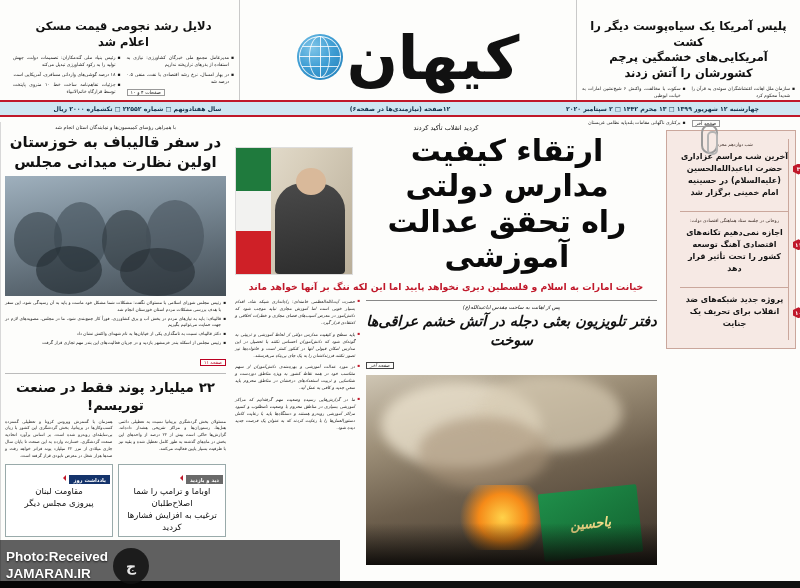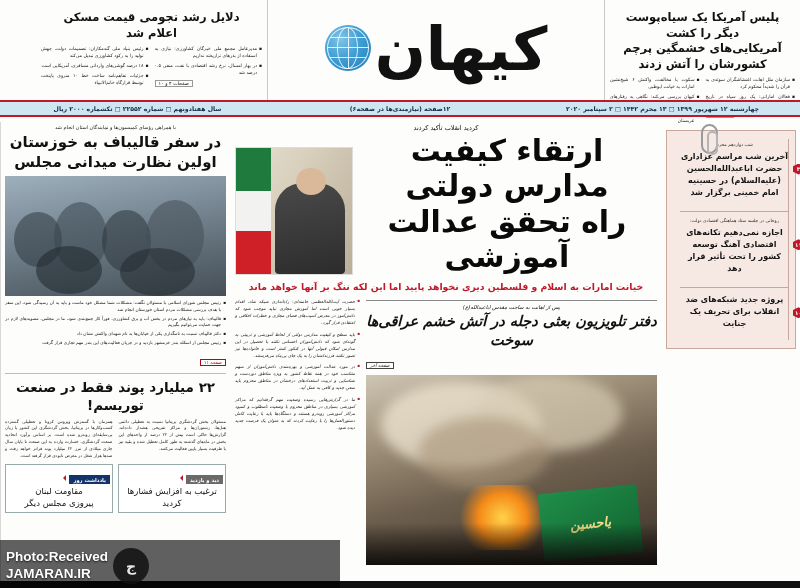--- a/index.html
+++ b/index.html
@@ -7,22 +7,22 @@
   html, body {
     width: 800px; height: 588px;
     background: #ffffff;
     font-family: "DejaVu Sans", "Liberation Sans", sans-serif;
     overflow: hidden;
   }
   .page { position: relative; width: 800px; height: 588px; background:#fdfdfb; }
 
   
   .masthead { position:absolute; top:0; left:0; width:800px; height:100px; display:flex; }
-  .mh-col { padding:8px 5px 0 5px; }
-  .mh-left { width:196px; border-left:1px solid #c9c9c9; }
+  .mh-col { padding:17px 5px 0 5px; }
+  .mh-left { width:224px; border-left:1px solid #c9c9c9; }
   .mh-center { width:336px; position:relative; }
   .mh-right { width:232px; border-right:1px solid #c9c9c9; }
 
   .teaser-title {
     font-size:11.5px; font-weight:bold; text-align:center; line-height:1.35;
     color:#111; letter-spacing:-0.2px; padding:2px 2px 0 2px;
   }
   .teaser-bullets { display:flex; gap:6px; margin-top:5px; }
   .tb-col { flex:1; }
   .tb-item {
@@ -400,20 +400,21 @@
       <div class="two-col-text">
         <div class="tct">مسئولان بخش گردشگری بریتانیا نسبت به تعطیلی دائمی هتل‌ها، رستوران‌ها و مراکز تفریحی هشدار داده‌اند. گزارش‌ها حاکی است بیش از ۲۲ درصد از واحدهای این بخش در ماه‌های گذشته به طور کامل تعطیل شده و بقیه نیز با ظرفیت بسیار پایین فعالیت می‌کنند.</div>
         <div class="tct">همزمان با گسترش ویروس کرونا و تعطیلی گسترده کسب‌وکارها در بریتانیا، بخش گردشگری این کشور با زیان بی‌سابقه‌ای روبه‌رو شده است. بر اساس برآورد اتحادیه صنعت گردشگری، خسارت وارده به این صنعت تا پایان سال جاری میلادی از مرز ۲۲ میلیارد پوند فراتر خواهد رفت و صدها هزار شغل در معرض نابودی قرار گرفته است.</div>
       </div>
 
       <div class="tab-box">
         <div class="tab-card">
           <div style="text-align:right;">
             <span class="tab-label gray">دید و بازدید</span>
           </div>
+          <div class="tab-head">اوباما و ترامپ را شما اصلاح‌طلبان</div>
           <div class="tab-head">ترغیب به افزایش فشارها</div>
           <div class="tab-head">کردید</div>
           <div style="text-align:left;"></div>
         </div>
 
         <div class="tab-card">
           <div style="text-align:right;">
             <span class="tab-label blue">یادداشت روز</span>
           </div>
           <div class="tab-head">مقاومت لبنان</div>

